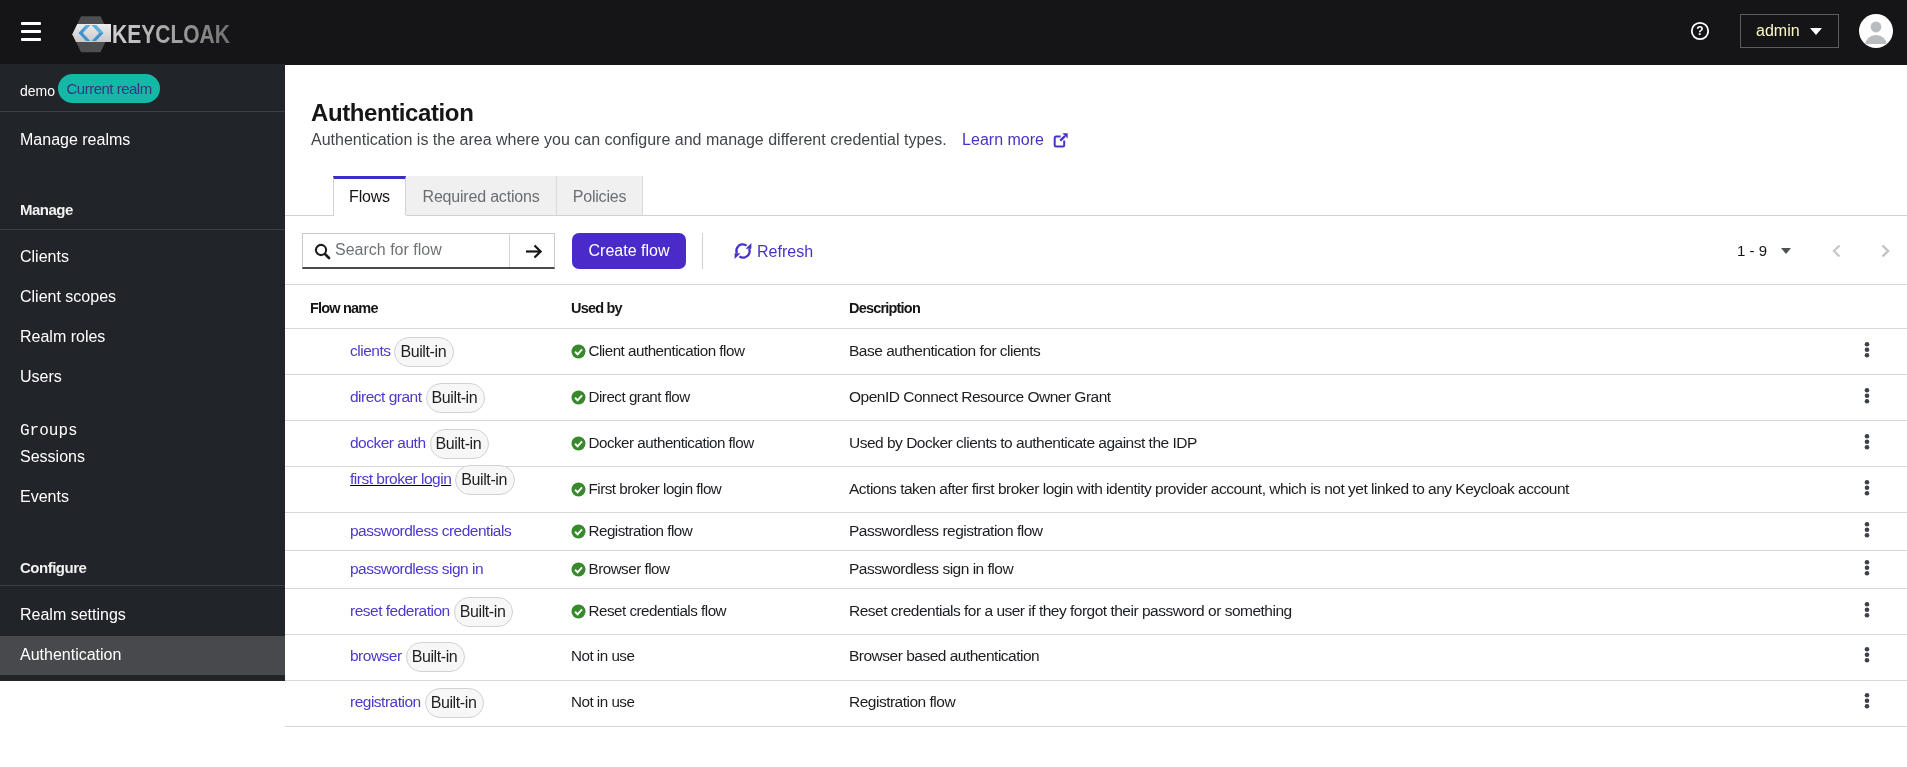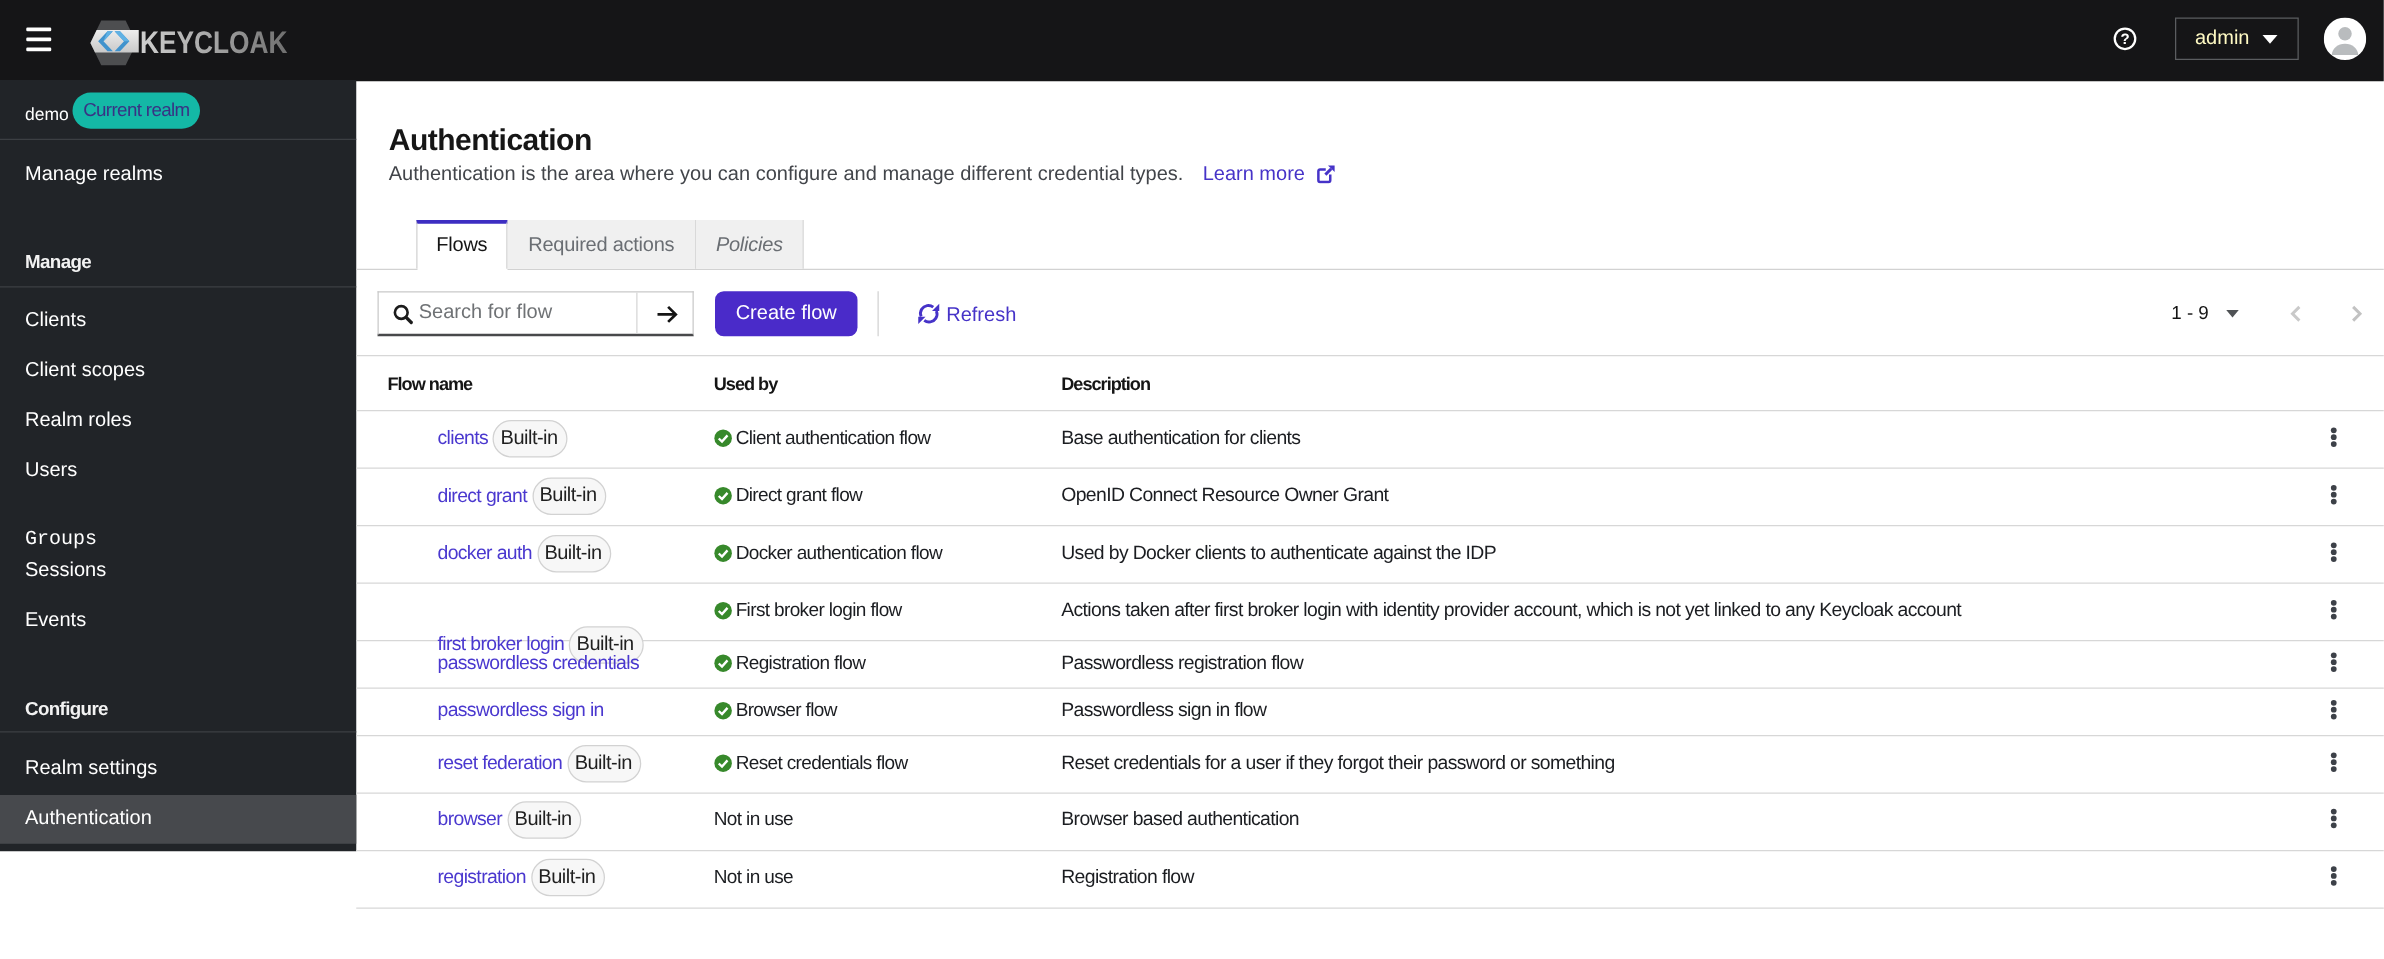--- a/index.html
+++ b/index.html
@@ -123,21 +123,21 @@
   <svg width="16" height="16" viewBox="0 0 16 16" style="vertical-align:-2.5px; margin-left:5px;">
     <path d="M11.2 8.6 v4.6 a1.3 1.3 0 0 1 -1.3 1.3 H3 a1.3 1.3 0 0 1 -1.3 -1.3 V5.9 a1.3 1.3 0 0 1 1.3 -1.3 h4.6" fill="none" stroke="#4633c8" stroke-width="2"></path>
     <path d="M7.3 8.7 L12 4" fill="none" stroke="#4633c8" stroke-width="2.4"></path>
     <polygon points="9.4,1.3 14.7,1.3 14.7,6.6" fill="#4633c8"></polygon>
   </svg>
 </div>
 
 <div class="tabline" style="left:285px; width:49px;"></div>
 <div class="tabline" style="left:406px; width:1501px;"></div>
 <div class="tab-idle" style="left:406px; width:151px;">Required actions</div>
-<div class="tab-idle" style="left:557px; width:86px;font-style:italic;">Policies</div>
+<div class="tab-idle" style="left:557px; width:86px;">Policies</div>
 <div class="tab-active">
     <span>Flows</span>
   </div>
 
 <div id="search">
   <svg class="abs" style="left:11px; top:9px;" width="17" height="17" viewBox="0 0 17 17">
     <circle cx="7" cy="7" r="5.1" fill="none" stroke="#1c1c1c" stroke-width="2.1"></circle>
     <line x1="11" y1="11" x2="15" y2="15" stroke="#1c1c1c" stroke-width="2.6" stroke-linecap="round"></line>
   </svg>
   <div class="sep"></div>
@@ -201,21 +201,21 @@
         <circle cx="7.5" cy="7.5" r="7" fill="#37892b"></circle>
         <path d="M4 7.8 L6.6 10.3 L11 5.3" fill="none" stroke="#fff" stroke-width="1.9"></path>
       </svg>Docker authentication flow</div>
 <div class="cell" style="left:849px; top:434px;">Used by Docker clients to authenticate against the IDP</div>
 <div class="kebab" style="top:433px;"><svg width="6" height="18" viewBox="0 0 6 18">
         <circle cx="3" cy="3.2" r="2.3" fill="#3d4148"></circle>
         <circle cx="3" cy="8.7" r="2.3" fill="#3d4148"></circle>
         <circle cx="3" cy="14.2" r="2.3" fill="#3d4148"></circle>
       </svg></div>
 <div class="hline" style="top:512px;"></div>
-<div class="rowname" style="top:501px; height:30px; line-height:30px;"><a class="flowlink" href="#">first broker login</a><span class="pill">Built-in</span></div>
+<div class="rowname" style="top:464px; height:30px; line-height:30px;text-decoration:underline;"><a class="flowlink" href="#">first broker login</a><span class="pill">Built-in</span></div>
 <div class="usedby" style="top:480px;"><svg width="15" height="15" viewBox="0 0 15 15">
         <circle cx="7.5" cy="7.5" r="7" fill="#37892b"></circle>
         <path d="M4 7.8 L6.6 10.3 L11 5.3" fill="none" stroke="#fff" stroke-width="1.9"></path>
       </svg>First broker login flow</div>
 <div class="cell" style="left:849px; top:480px;">Actions taken after first broker login with identity provider account, which is not yet linked to any Keycloak account</div>
 <div class="kebab" style="top:479px;"><svg width="6" height="18" viewBox="0 0 6 18">
         <circle cx="3" cy="3.2" r="2.3" fill="#3d4148"></circle>
         <circle cx="3" cy="8.7" r="2.3" fill="#3d4148"></circle>
         <circle cx="3" cy="14.2" r="2.3" fill="#3d4148"></circle>
       </svg></div>

